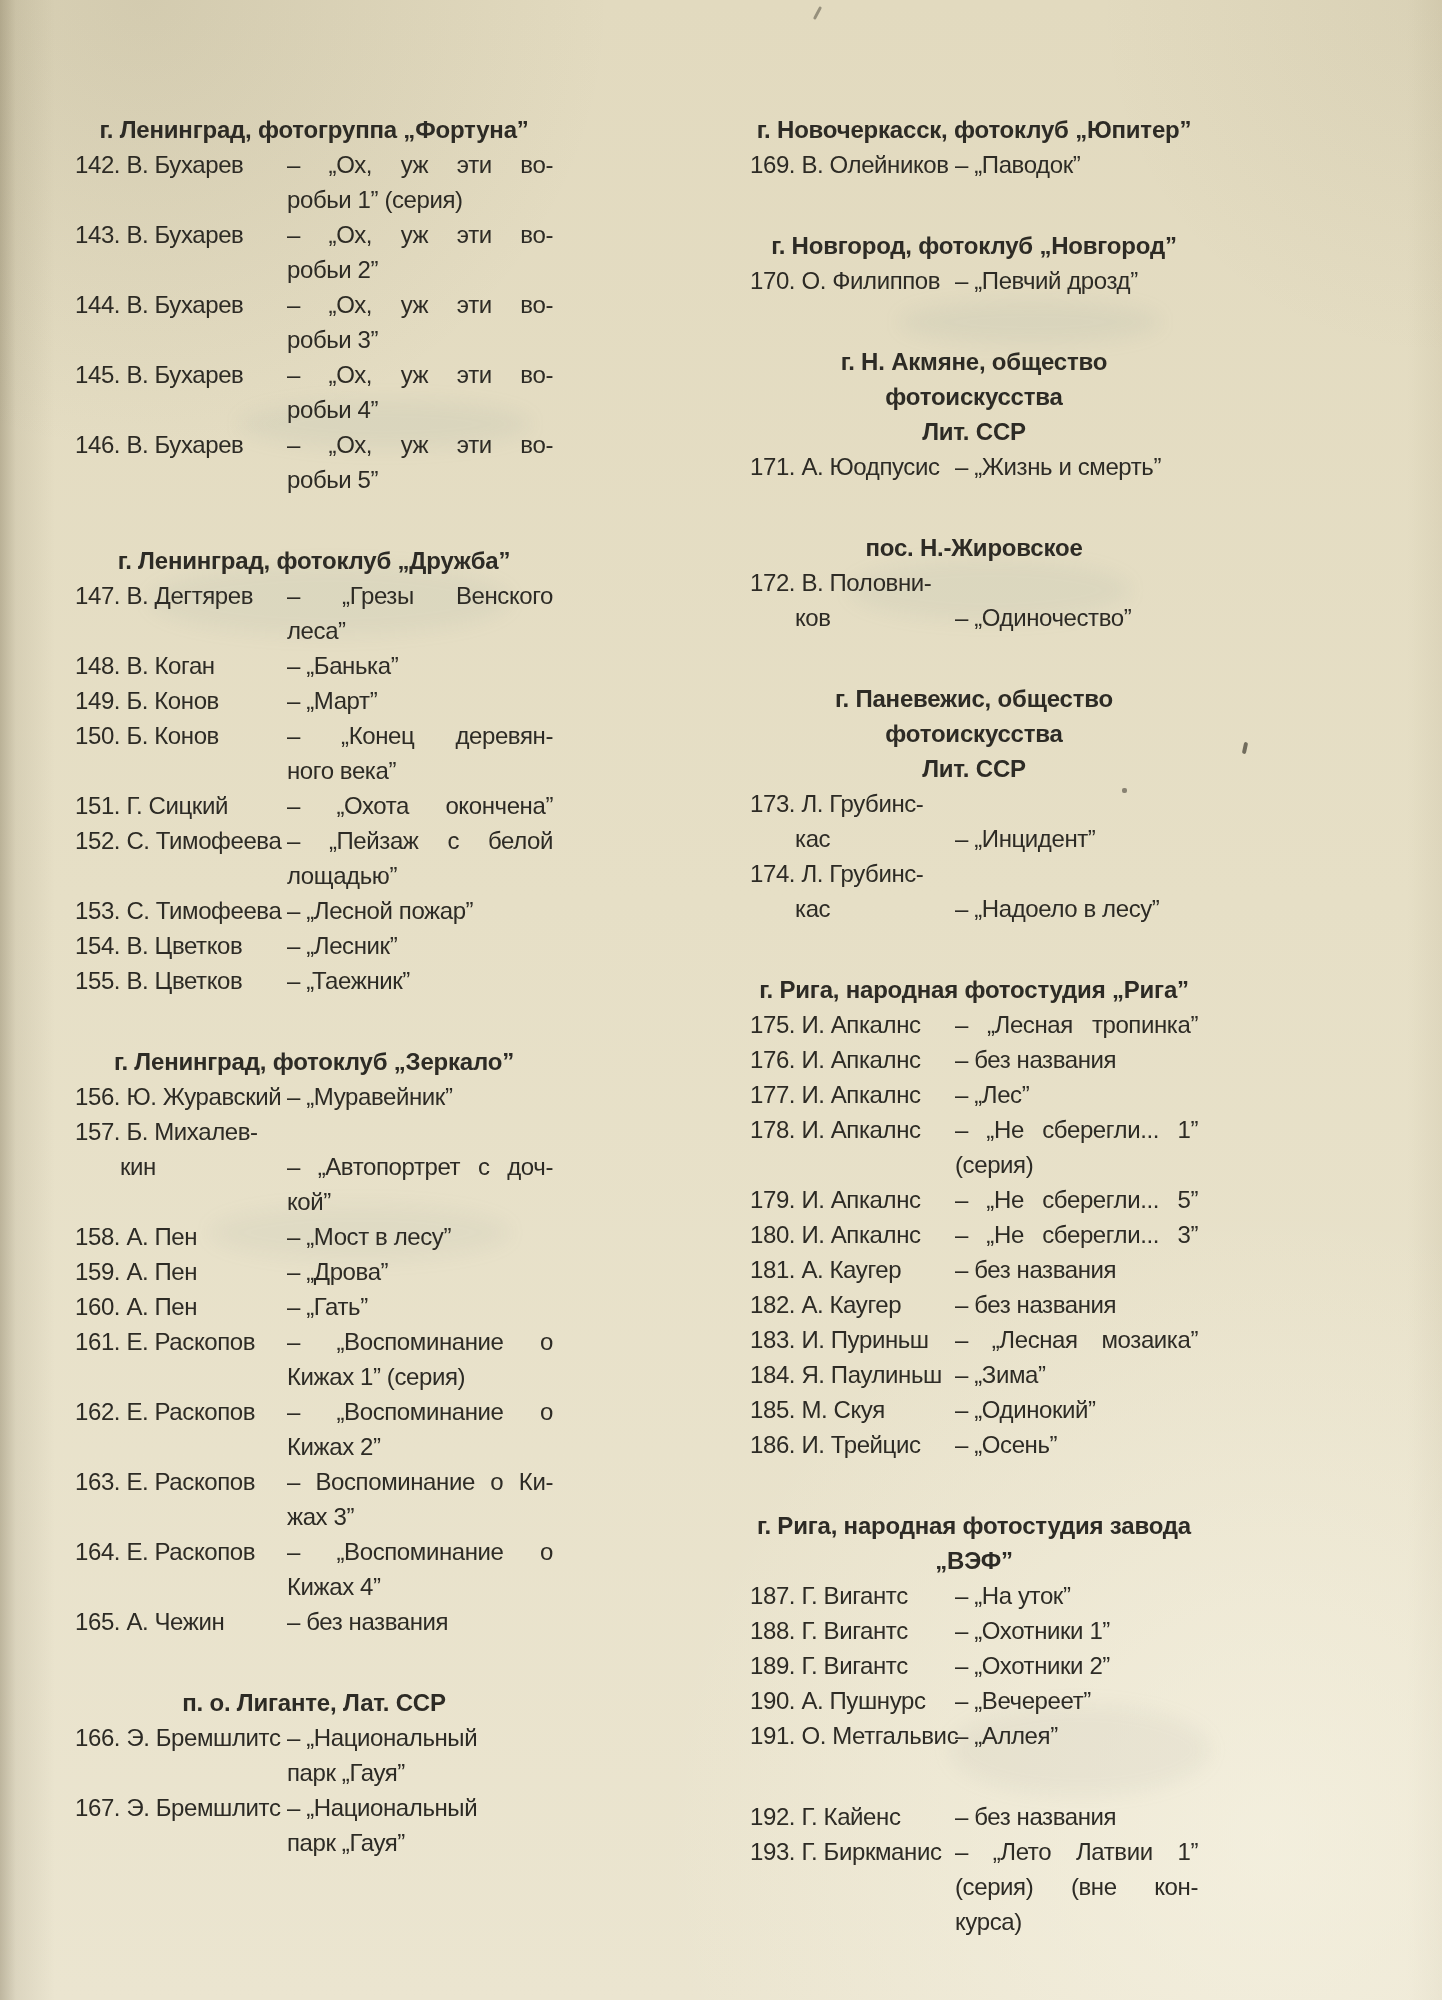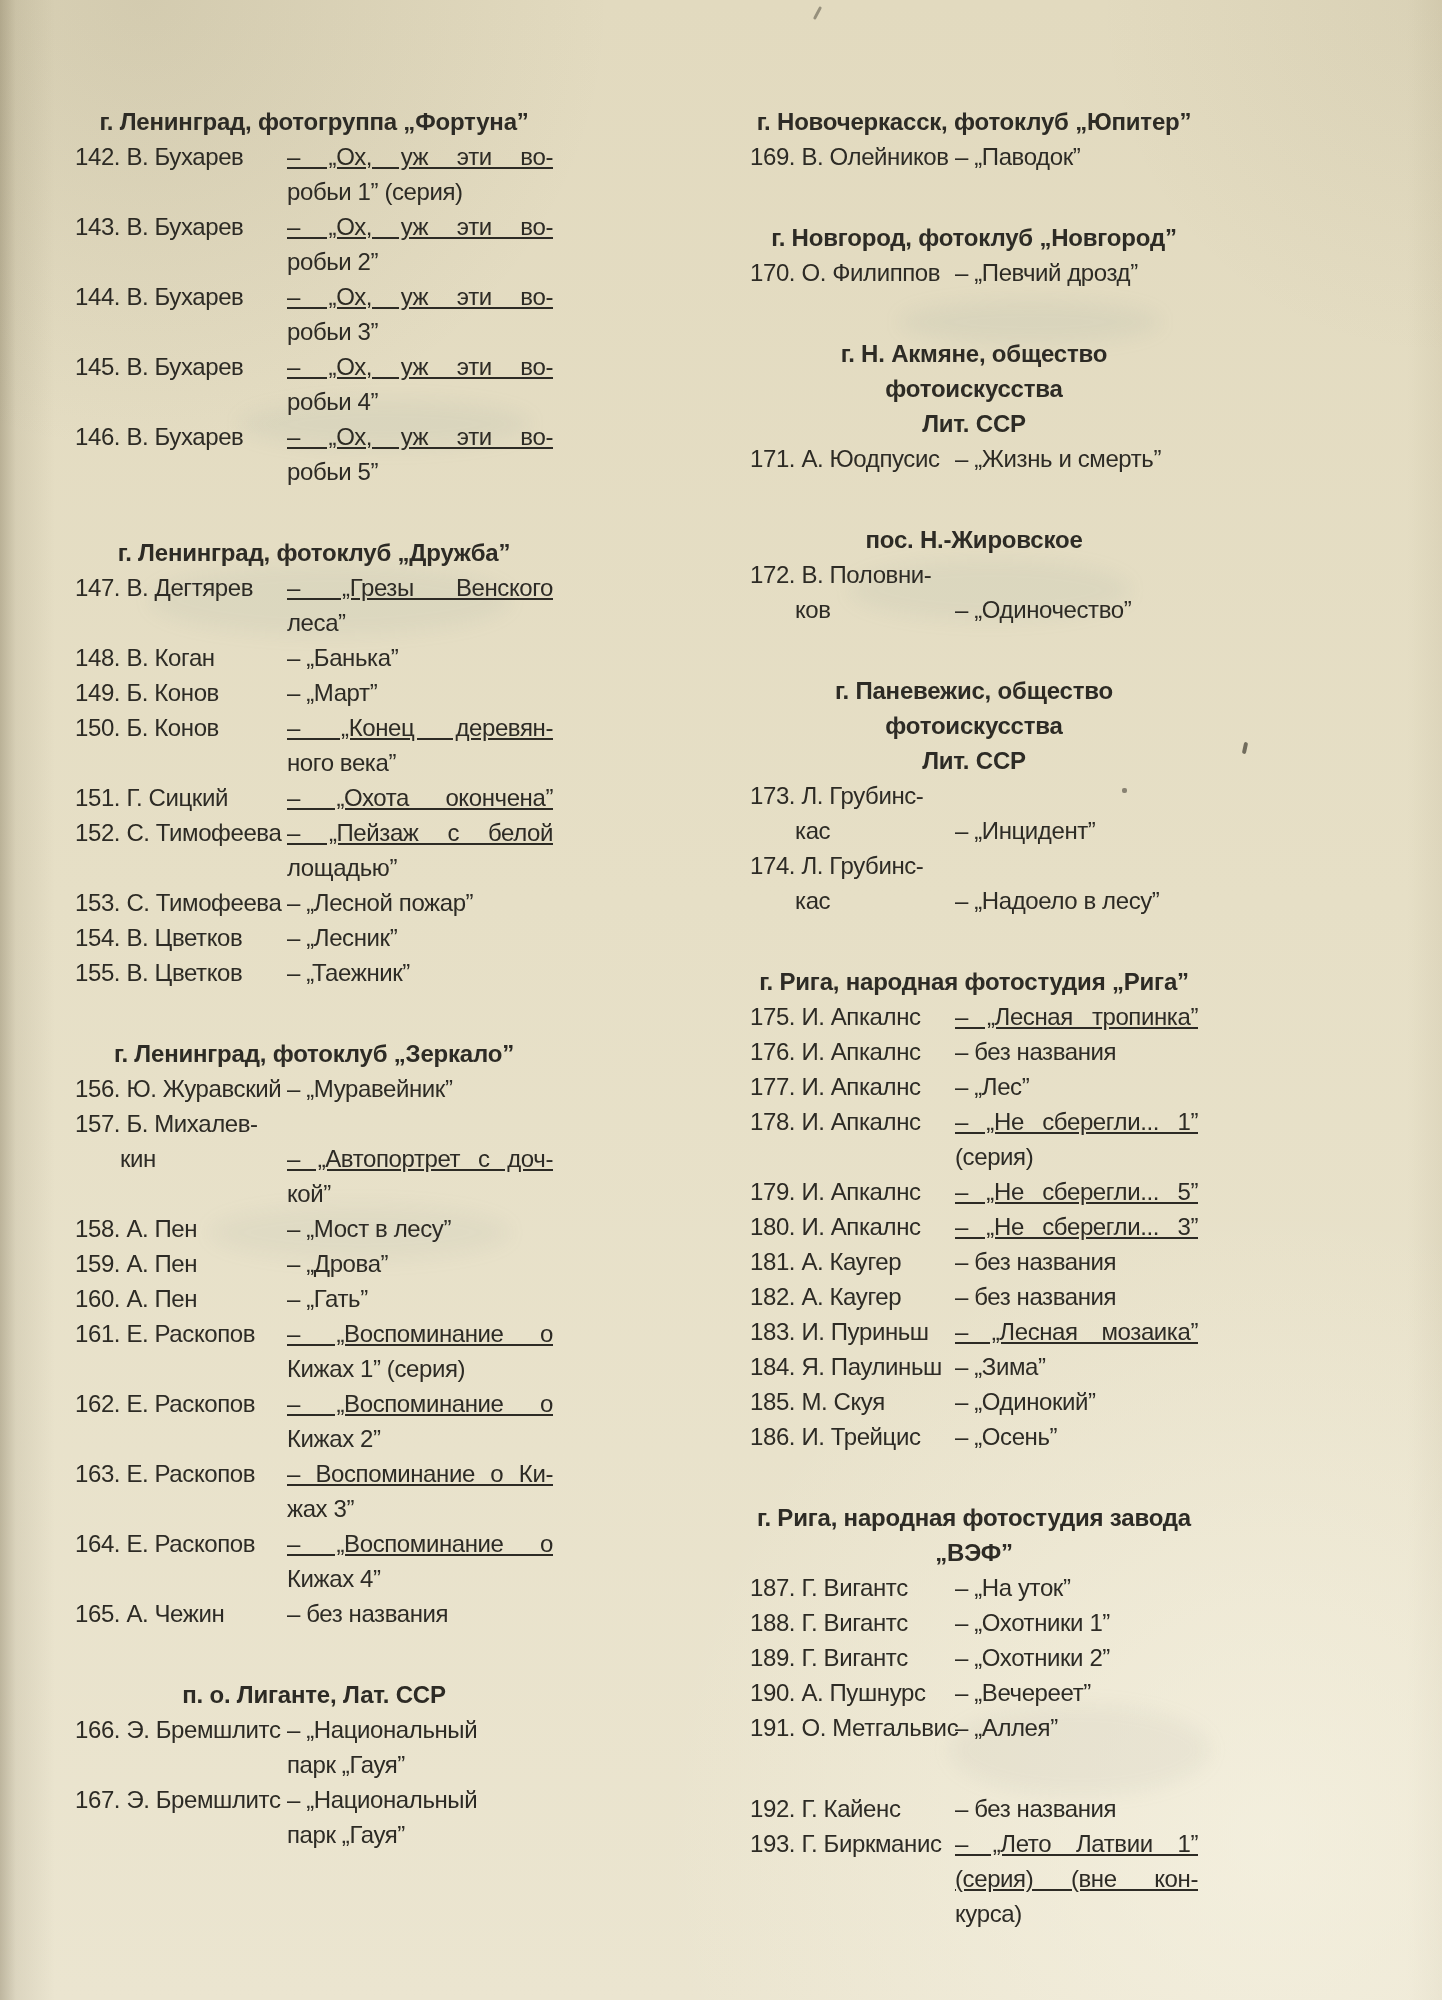--- a/index.html
+++ b/index.html
@@ -39,32 +39,32 @@
   .speck{position:absolute;background:#4a453a;border-radius:2px;pointer-events:none;}
   .sp1{left:1243px;top:742px;width:4px;height:12px;transform:rotate(12deg);opacity:.75;}
   .sp2{left:1122px;top:788px;width:5px;height:5px;opacity:.6;}
   .sp3{left:816px;top:6px;width:3px;height:14px;transform:rotate(28deg);opacity:.5;}
 
   .col{position:absolute;top:100px;}
   .col-left{left:75px;width:478px;}
   .col-right{left:750px;width:448px;}
 
   .group{margin-top:46px;}
-  .group:first-child{margin-top:4px;}
+  .group:first-child{margin-top:12px;}
   .group.no-header{}
 
   .ghead{font-weight:bold;text-align:center;letter-spacing:-0.2px;}
 
   .entry{display:grid;align-items:start;}
   .col-left  .entry{grid-template-columns:212px 1fr;}
   .col-right .entry{grid-template-columns:205px 1fr;}
   .ncell{white-space:nowrap;}
   .nline.indent{padding-left:45px;}
   .tcell.drop{margin-top:35px;}
-  .tline.just{text-align:justify;text-align-last:justify;text-decoration:underline;}
+  .tline.just{text-align:justify;text-align-last:justify;}
 </style>
 </head>
 <body>
 
 <div class="page">
   <div class="smudge s1"></div>
   <div class="smudge s2"></div>
   <div class="smudge s3"></div>
   <div class="smudge s4"></div>
   <div class="smudge s5"></div>

